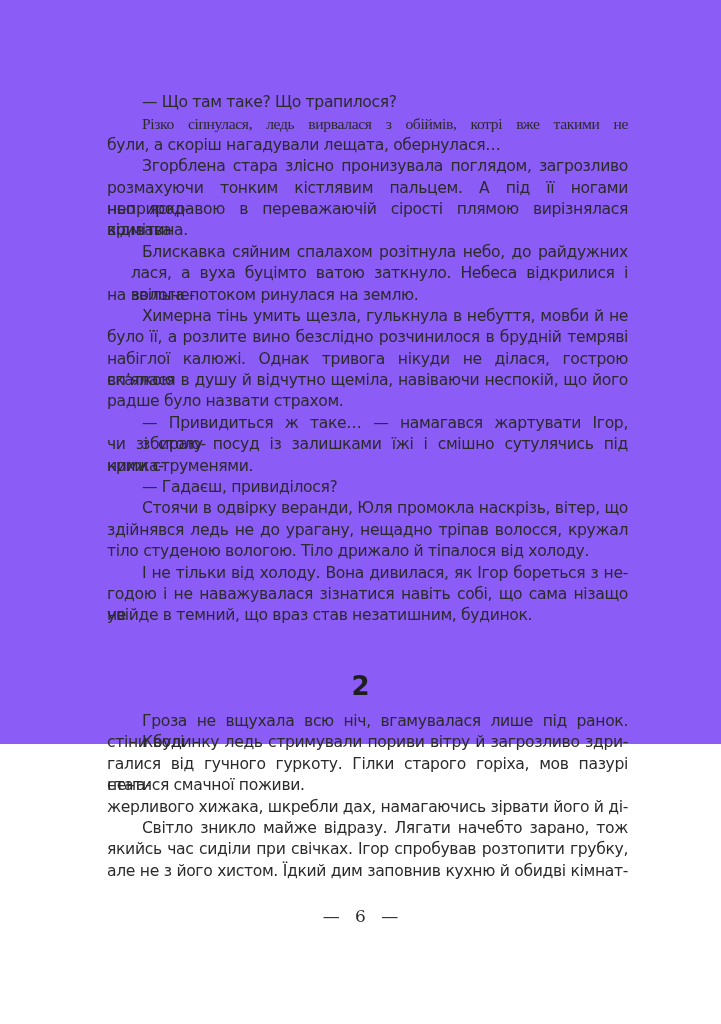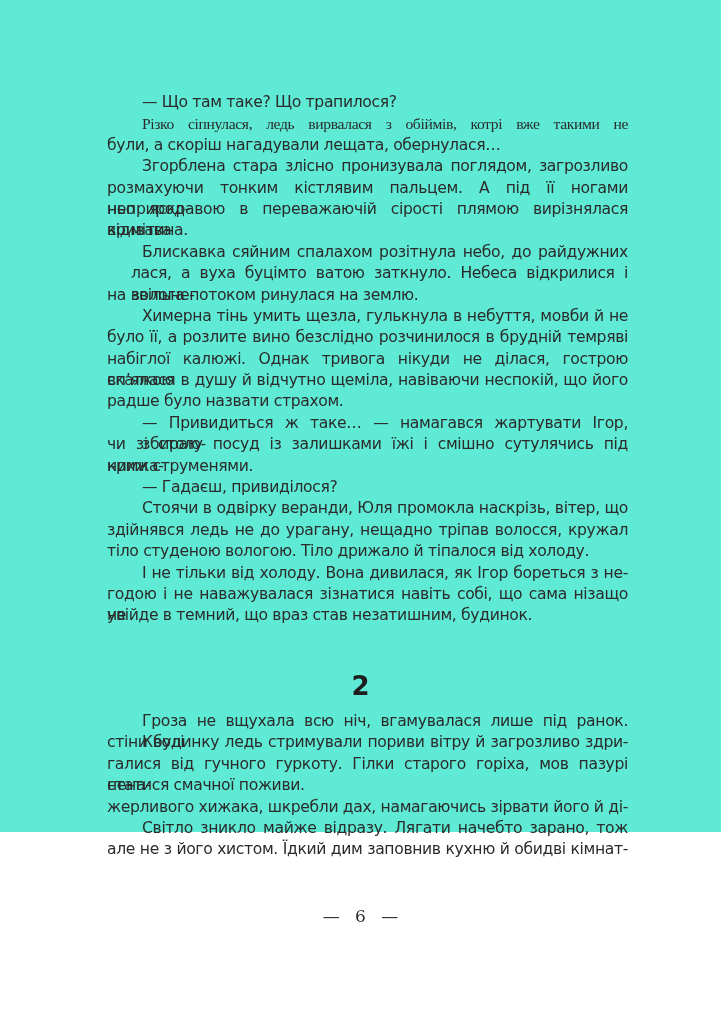--- a/index.html
+++ b/index.html
@@ -11,22 +11,22 @@
     width: 721px;
     height: 1024px;
     position: relative;
     overflow: hidden;
   }
   .page {
     position: absolute;
     left: 0;
     top: 0;
     width: 721px;
-    height: 832px;
-    background: #5eead4;
+    height: 744px;
+    background: #8b5cf6;
   }
   .text-block {
     position: absolute;
     left: 107px;
     top: 92px;
     width: 521px;
     font-family: "DejaVu Sans", sans-serif;
     font-size: 15.6px;
     line-height: 21.4px;
     color: #2b2b2b;
@@ -107,18 +107,19 @@
 
   <div class="chapter-number">2</div>
 
   <div class="text-block second" id="section2">
       <span class="line indent" style="white-space: normal;">Гроза не вщухала всю ніч, вгамувалася лише під ранок. Кволі</span>
       <span class="line" style="white-space: normal;">стіни будинку ледь стримували пориви вітру й загрозливо здри-</span>
       <span class="line" style="white-space: normal;">галися від гучного гуркоту. Гілки старого горіха, мов пазурі нена-</span>
       <span class="line last">статися смачної поживи.</span>
       <span class="line" style="white-space: normal;">жерливого хижака, шкребли дах, намагаючись зірвати його й ді-</span>
       <span class="line indent" style="white-space: normal;">Світло зникло майже відразу. Лягати начебто зарано, тож</span>
+      <span class="line" style="white-space: normal;">якийсь час сиділи при свічках. Ігор спробував розтопити грубку,</span>
       <span class="line" style="white-space: normal;">але не з його хистом. Їдкий дим заповнив кухню й обидві кімнат-</span>
     </div>
 
   <div class="page-number">— 6 —</div>
 
 </div>
 
 </body></html>

